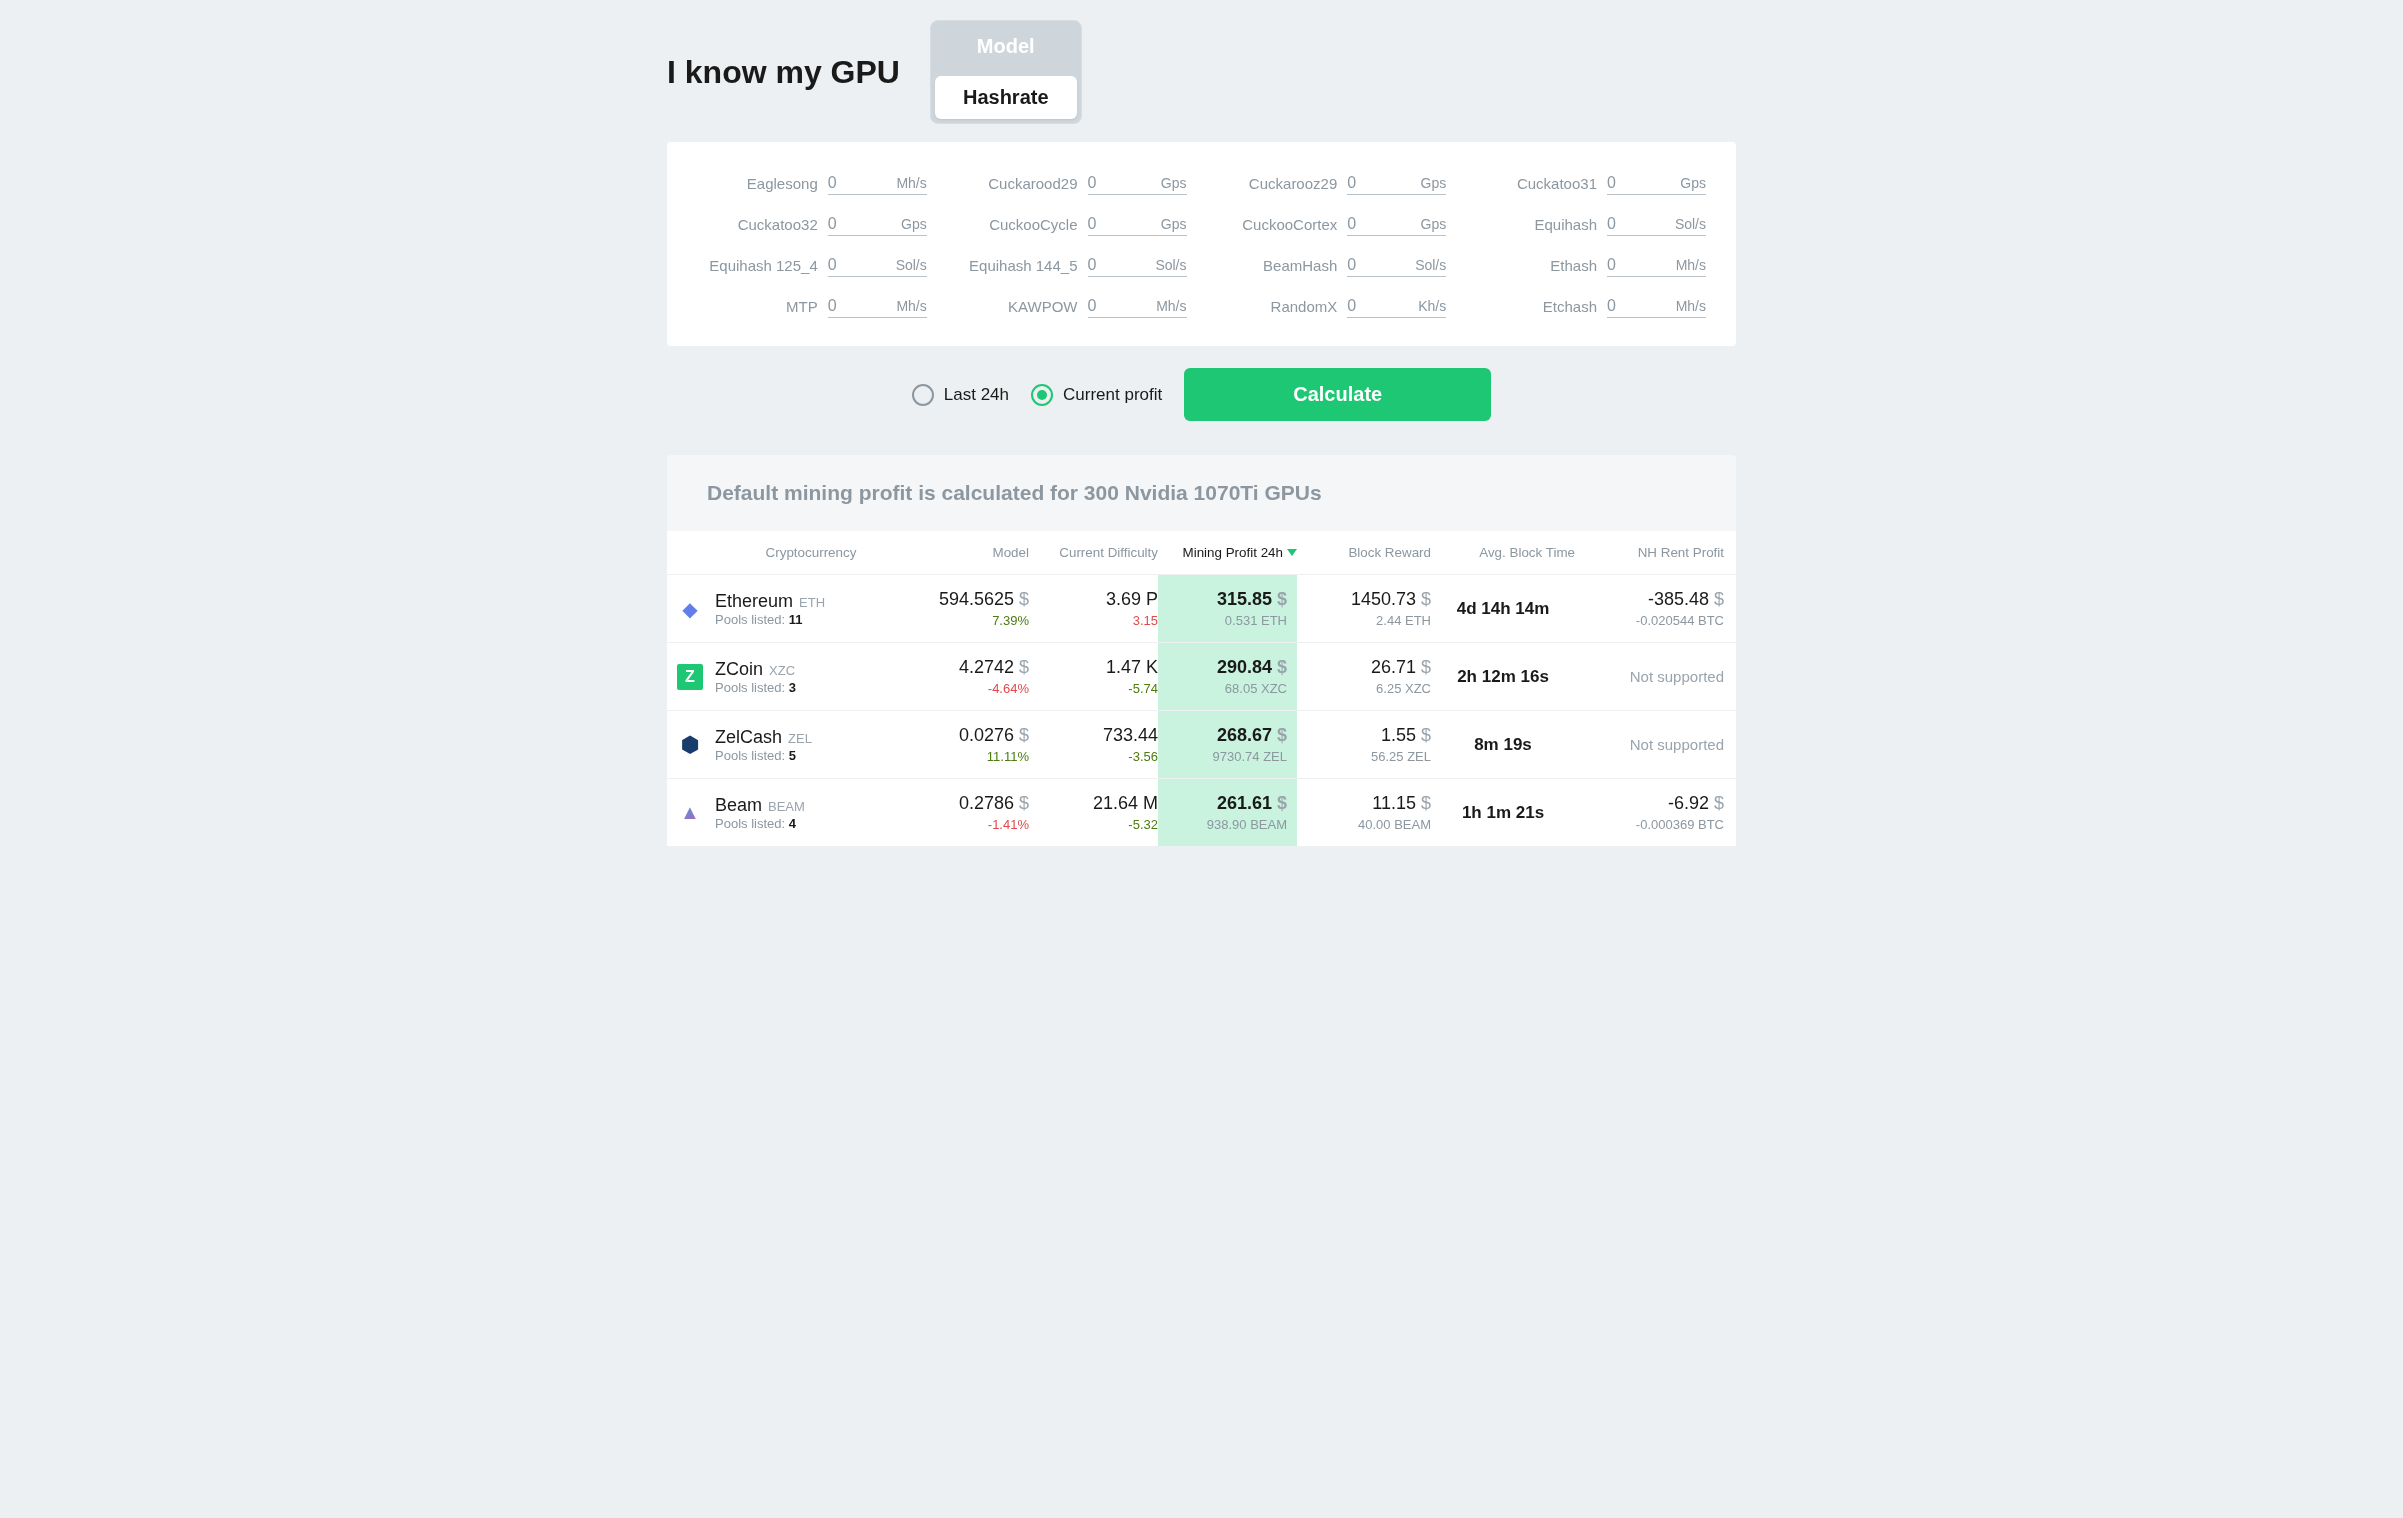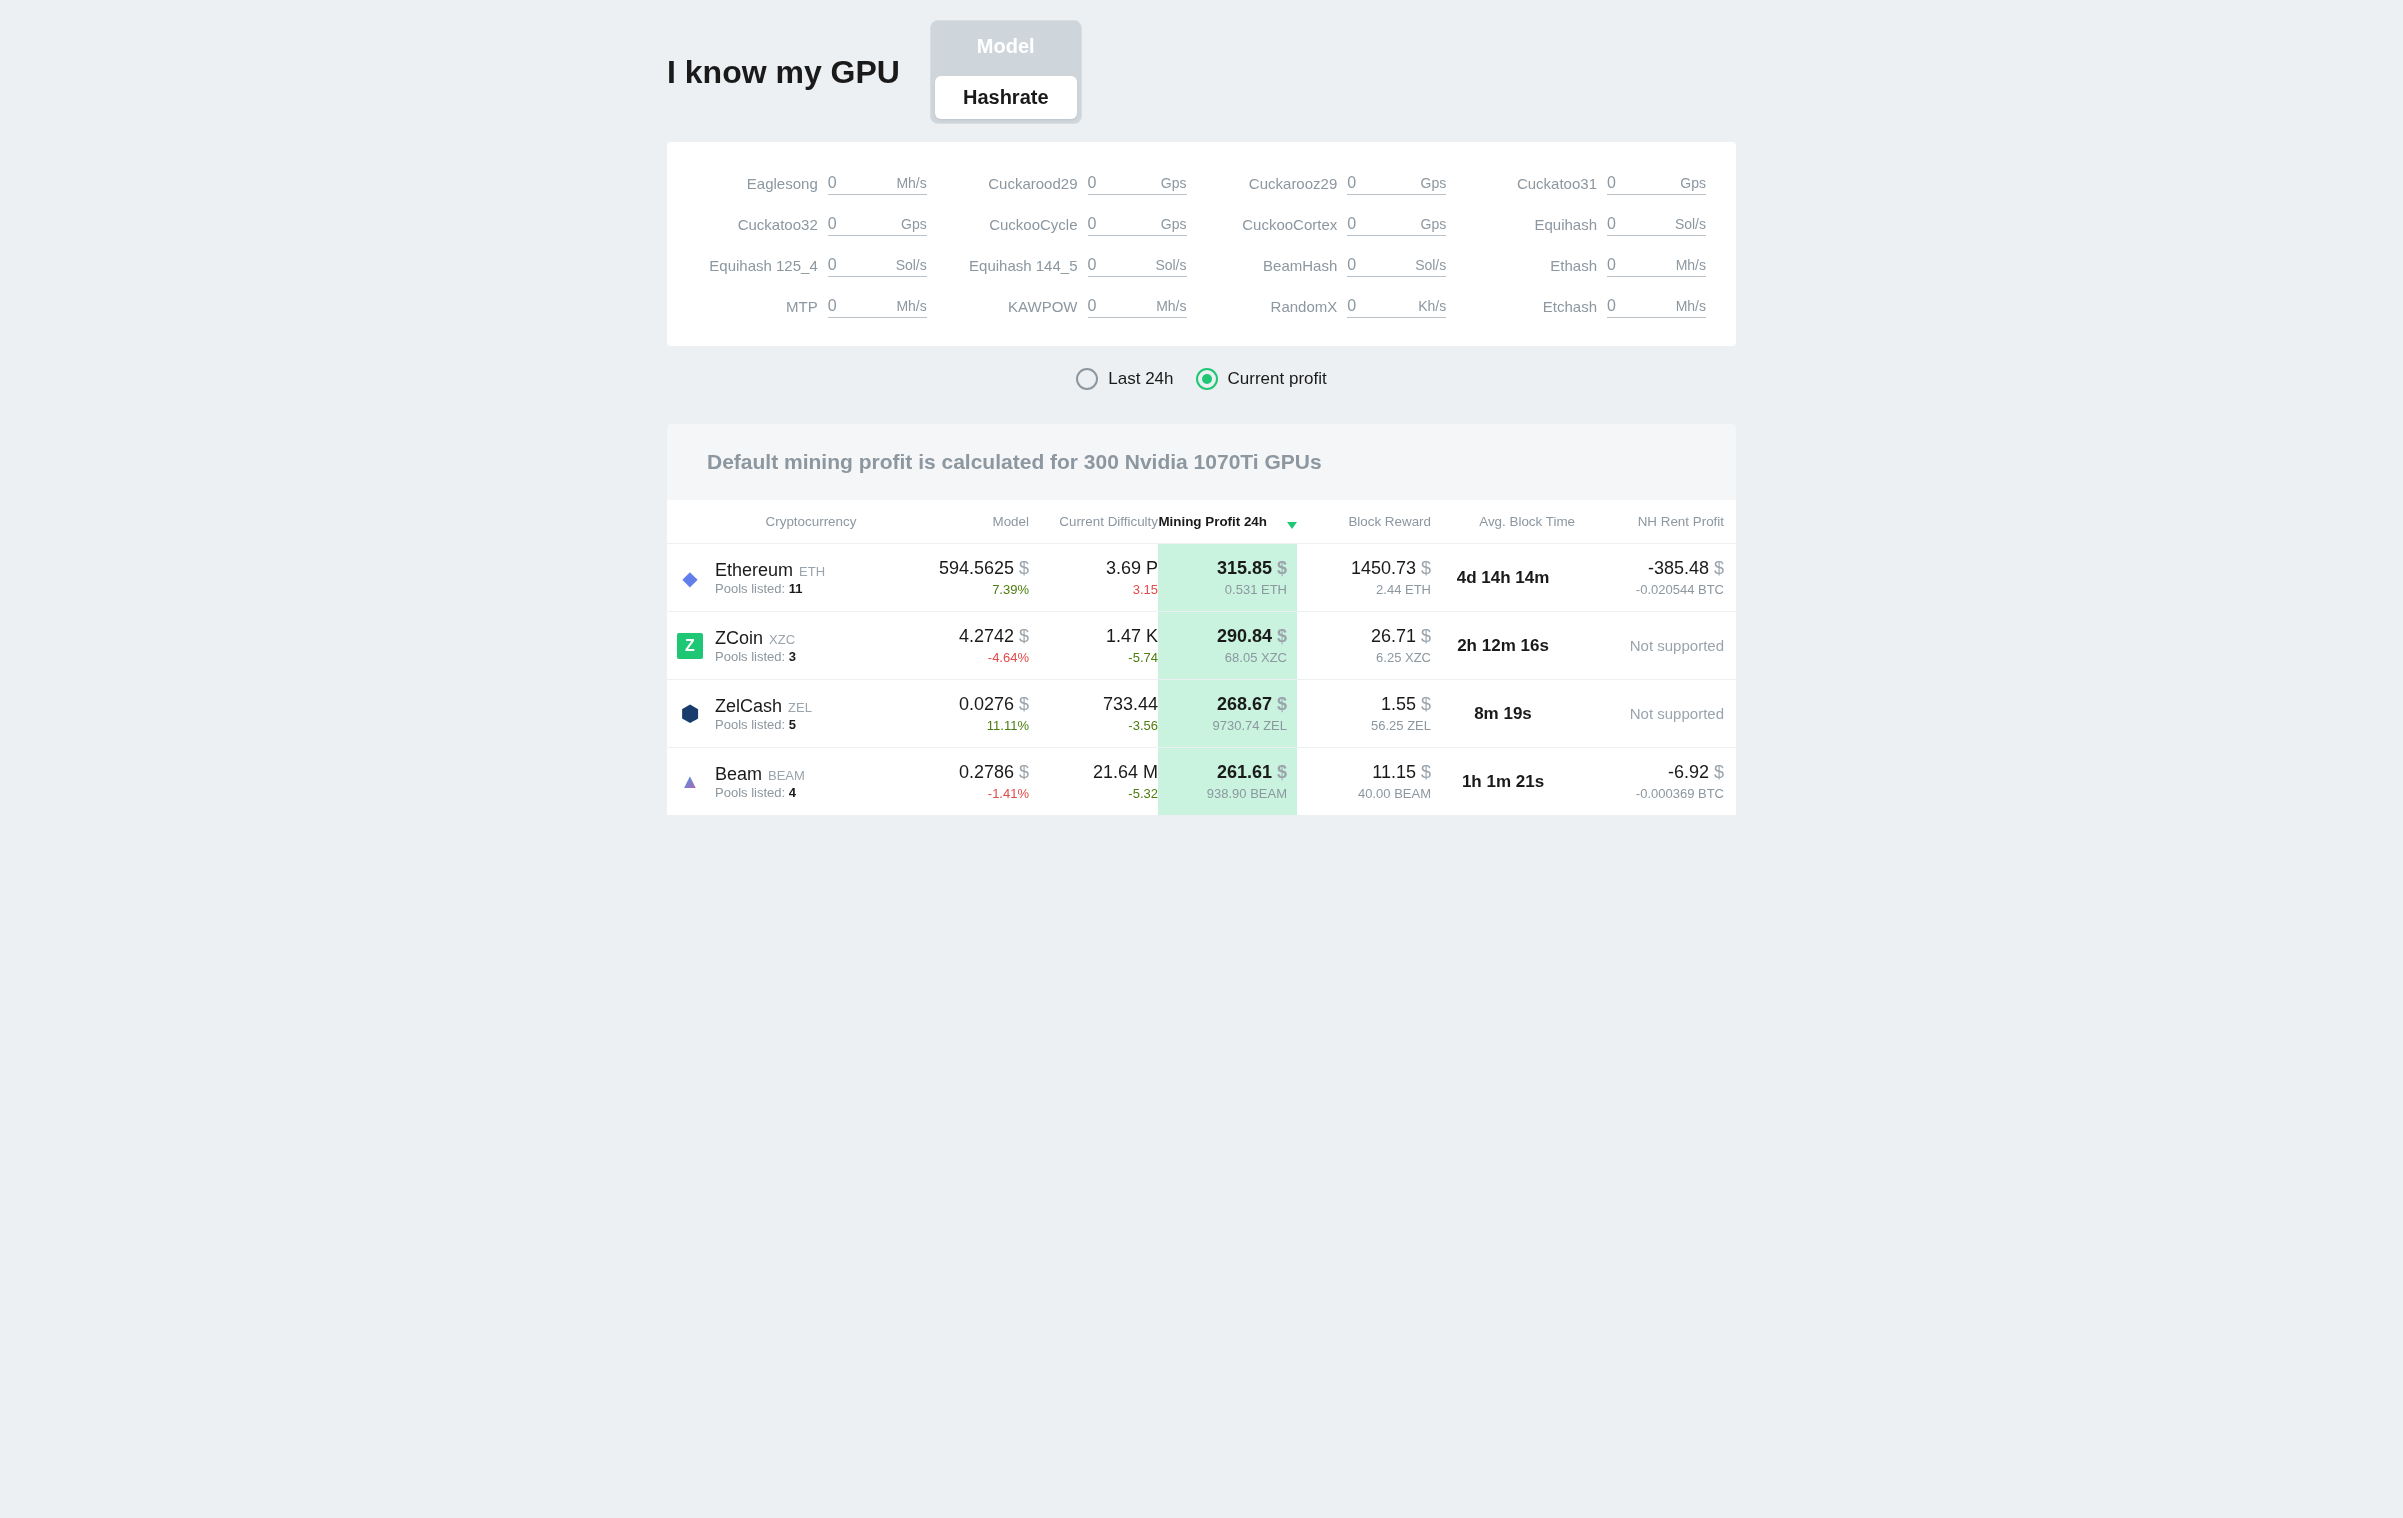--- a/index.html
+++ b/index.html
@@ -150,21 +150,21 @@
 }
 .thead {
   display: grid;
   grid-template-columns: 208px 114px 129px 139px 134px 144px 149px;
   padding: 14px 12px 14px 40px;
   font-size: 13.4px;
   color: #8c97a0;
 }
 .th { text-align: right; }
 .th.left { text-align: center; }
-.th.sorted { color: #1a1a1a; font-weight: 700; display: flex; justify-content: flex-end; align-items: flex-end; gap: 20px; }
+.th.sorted { color: #1a1a1a; font-weight: 400; display: flex; justify-content: flex-end; align-items: center; gap: 4px; }
 .sort-caret {
   width: 0; height: 0;
   border-left: 5px solid transparent;
   border-right: 5px solid transparent;
   border-top: 7px solid #1ec774;
 }
 .row {
   border-top: 1px solid #edf0f2;
   display: grid;
   grid-template-columns: 208px 114px 129px 139px 134px 144px 149px;
@@ -350,20 +350,21 @@
 
   <div class="controls-row">
     <div class="radio-wrap">
       <span class="radio"></span>
       <span class="radio-label">Last 24h</span>
     </div>
     <div class="radio-wrap">
       <span class="radio checked"></span>
       <span class="radio-label">Current profit</span>
     </div>
+    <button class="calc-btn">Calculate</button>
   </div>
 
   <div class="info-bar">Default mining profit is calculated for 300 Nvidia 1070Ti GPUs</div>
 
   <div class="table-wrap">
     <div class="thead">
       <div class="th left">Cryptocurrency</div>
       <div class="th">Model</div>
       <div class="th">Current Difficulty</div>
       <div class="th sorted">

